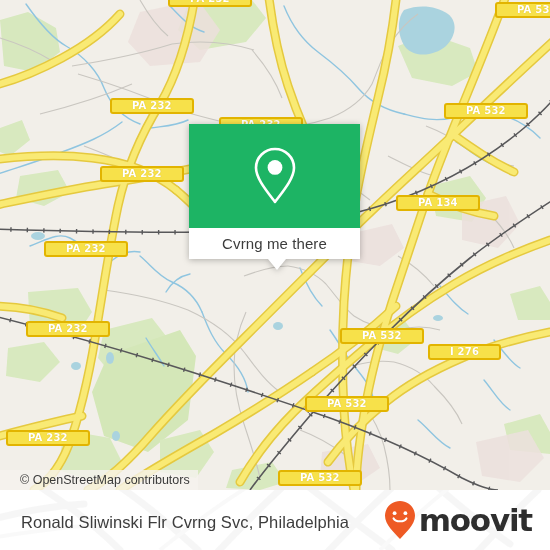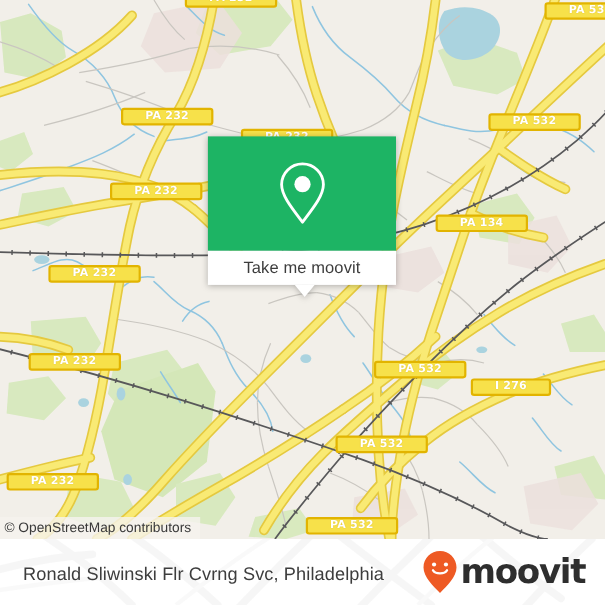--- a/index.html
+++ b/index.html
@@ -64,21 +64,21 @@
   
   #attribution {
     position: absolute;
     left: 0;
     bottom: 0;
     background: rgba(245,243,238,0.82);
     color: #3a3a3a;
     font-family: "Liberation Sans", sans-serif;
     font-size: 12.5px;
     line-height: 20px;
-    padding: 0 8px 0 4px;
+    padding: 0 8px 0 20px;
     white-space: nowrap;
   }
 
   
   #popup {
     position: absolute;
     left: 189px;
     top: 124px;
     width: 171px;
     height: 135px;
@@ -371,21 +371,21 @@
     <div id="attribution">© OpenStreetMap contributors</div>
 
     <div id="popup">
       <div id="popup-green">
         <svg id="popup-pin" width="52" height="62" viewBox="0 0 52 62">
           <path d="M26 4 C15.5 4 7 12.4 7 22.8 C7 33 16.6 44.6 26 57 C35.4 44.6 45 33 45 22.8 C45 12.4 36.5 4 26 4 Z" fill="none" stroke="#ffffff" stroke-width="2.6" stroke-linejoin="round"></path>
           <circle cx="26" cy="22.4" r="7.4" fill="#ffffff"></circle>
         </svg>
       </div>
       <div id="popup-white">
-        <span id="popup-label">Take me moovit</span>
+        <span id="popup-label">Cvrng me there</span>
       </div>
       <div id="popup-tail"></div>
     </div>
   </div>
 
   <div id="bottombar">
     <svg id="bottombar-watermark" viewBox="0 0 550 60">
       <g fill="none" stroke="#e8e8e8" stroke-width="7" stroke-linecap="round">
         <path d="M30,-10 C60,10 90,30 120,60"></path>
         <path d="M110,-10 C140,10 170,34 198,60"></path>

